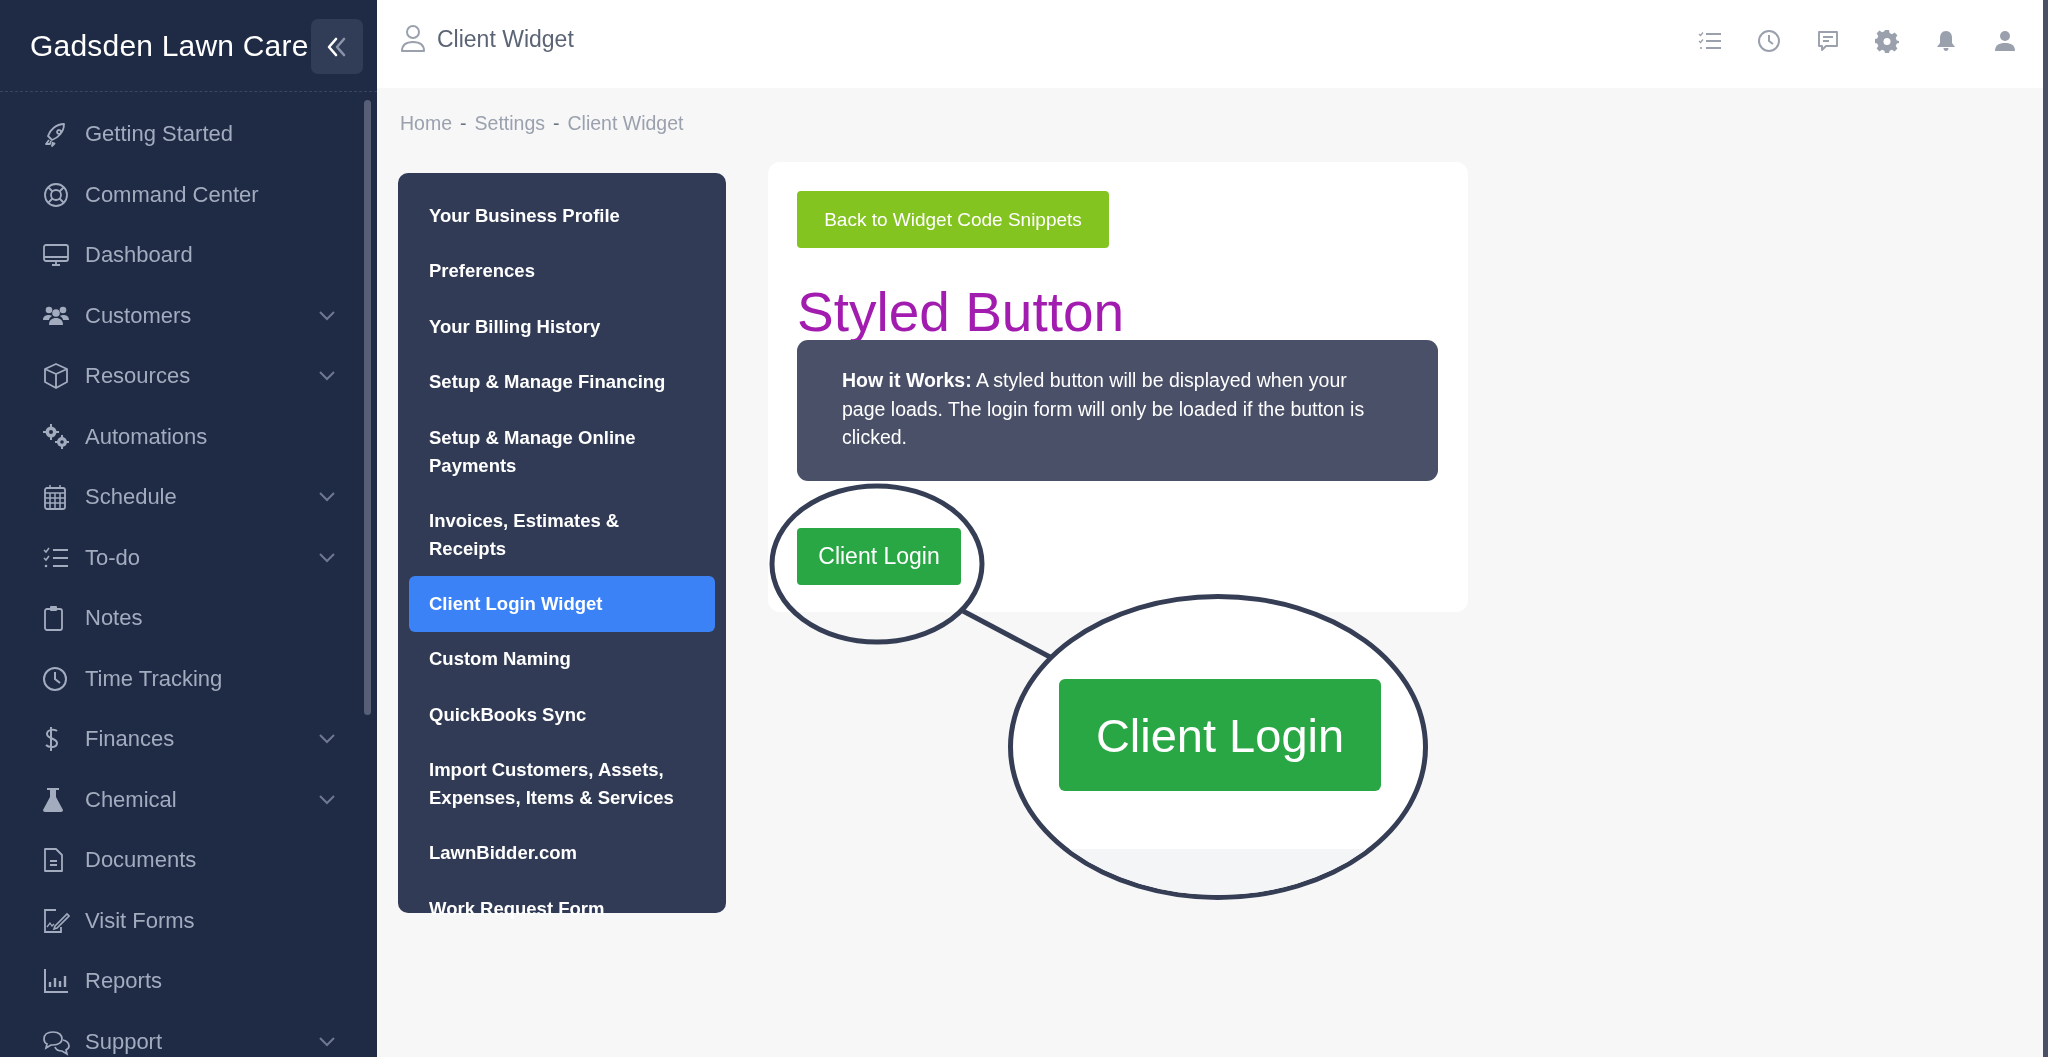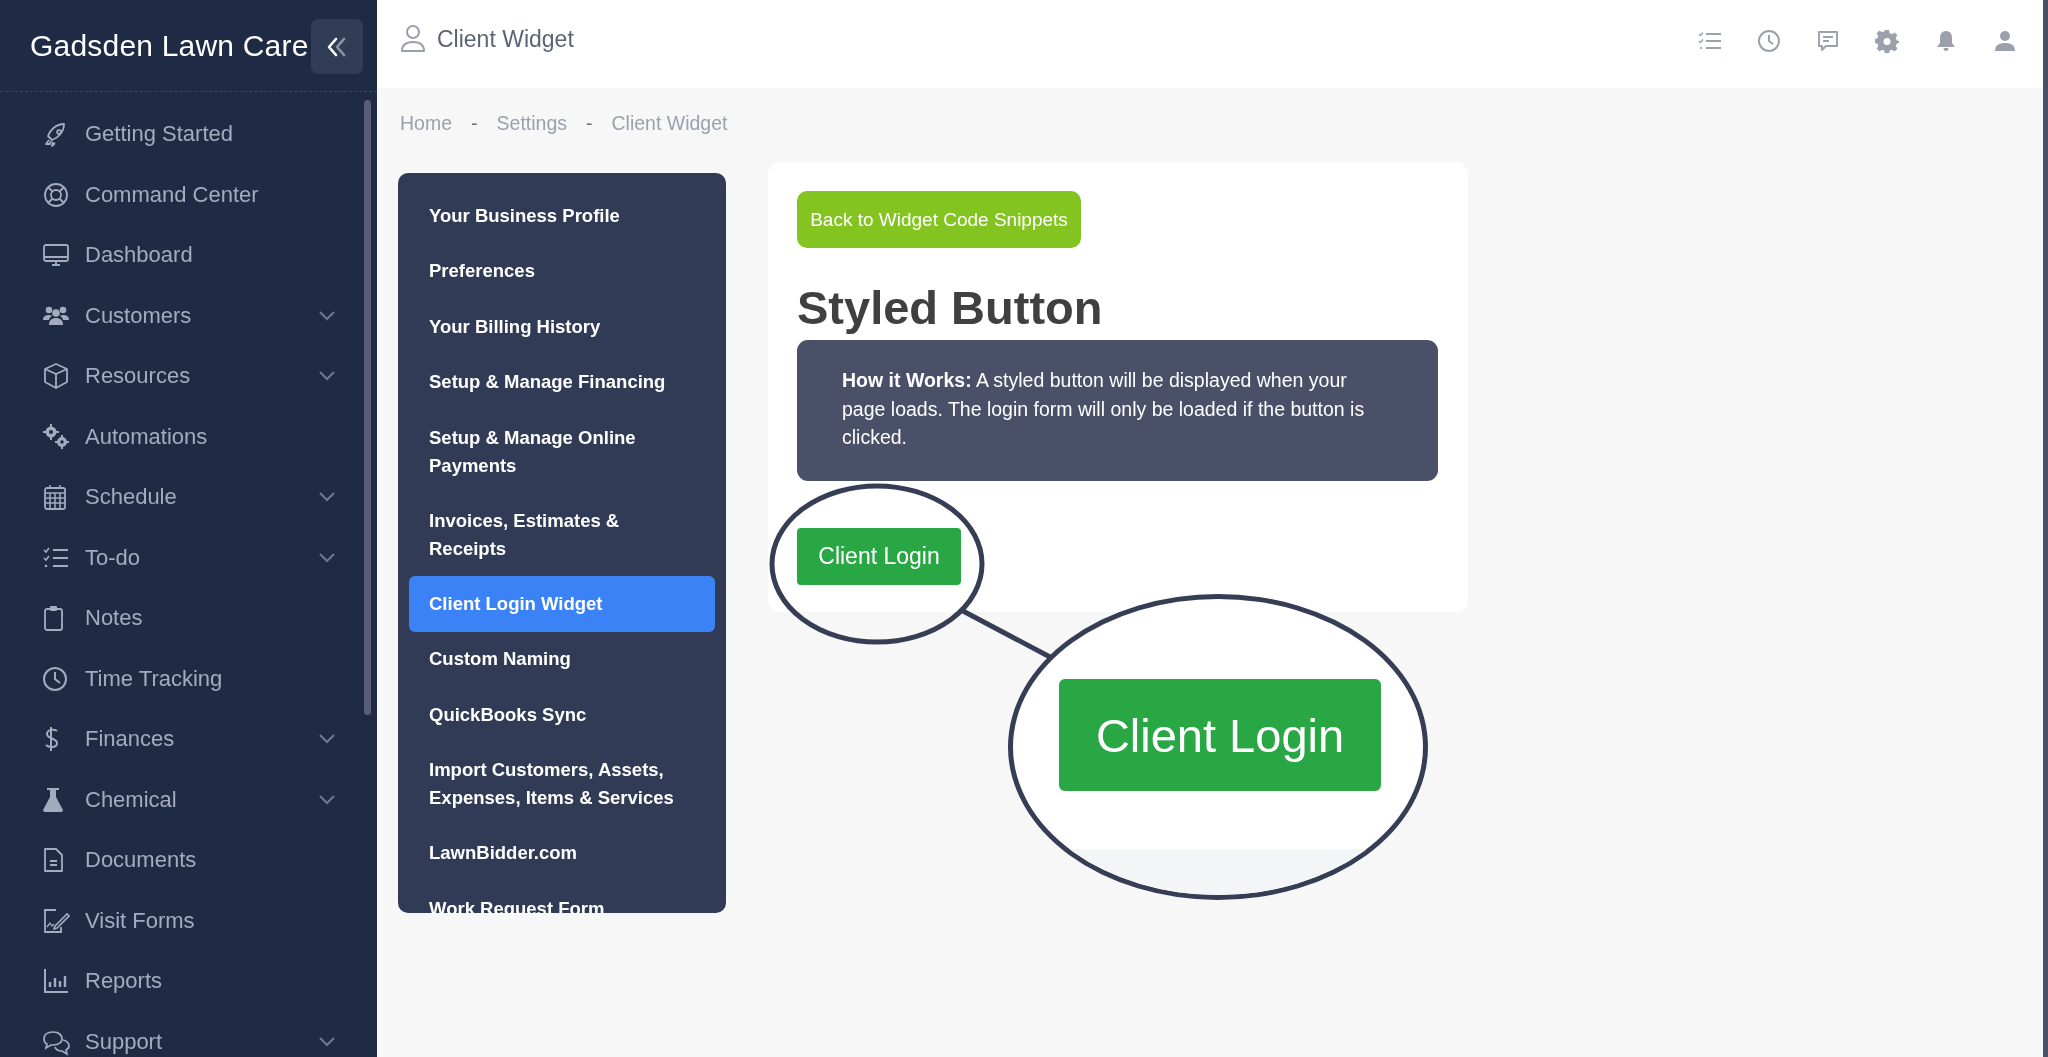--- a/index.html
+++ b/index.html
@@ -24,33 +24,33 @@
   .topbar { position: absolute; left: 377px; top: 0; right: 0; height: 88px; background: #ffffff; }
   .page-title-wrap { position: absolute; left: 22px; top: 24px; display: flex; align-items: center; }
   .page-title-wrap svg { width: 28px; height: 30px; }
   .page-title { margin-left: 10px; font-size: 23px; color: #5b6474; }
   .top-icons { position: absolute; right: 0; top: 28px; display: flex; }
   .top-icon { width: 26px; height: 26px; margin-left: 33px; cursor: pointer; display: flex; align-items: center; justify-content: center; }
   .top-icon svg { width: 24px; height: 24px; }
   .right-edge { position: absolute; right: 0; top: 0; width: 5px; height: 1057px; background: #4a5166; }
 
   
-  .breadcrumb { position: absolute; left: 400px; top: 112px; font-size: 19.5px; color: #9aa1ad; display: flex; gap: 19px; }
+  .breadcrumb { position: absolute; left: 400px; top: 112px; font-size: 19.5px; color: #9aa1ad; display: flex; gap: 8px; }
   .breadcrumb span.sep { color: #6b7280; }
 
   
   .settings-menu { position: absolute; left: 398px; top: 173px; width: 328px; height: 740px; background: #313b55; border-radius: 10px; padding-top: 15px; }
   .settings-item { margin: 0 11px; padding: 0 20px; min-height: 55.5px; display: flex; align-items: center; color: #ffffff; font-size: 18.5px; font-weight: 700; line-height: 28px; cursor: pointer; border-radius: 6px; }
   .settings-item.two-line { min-height: 83px; }
   .settings-item.active { background: #3b82f6; }
 
   
   .card { position: absolute; left: 768px; top: 162px; width: 700px; height: 450px; background: #ffffff; border-radius: 12px; }
-  .back-btn { position: absolute; left: 29px; top: 29px; width: 284px; height: 57px; background: #84c421; color: #ffffff; font-size: 19px; border: none; border-radius: 10px; display: flex; align-items: center; justify-content: center; cursor: pointer; }
-  .card-title { position: absolute; left: 29px; top: 118px; font-size: 47px; color: #404040; font-weight: 700; }
+  .back-btn { position: absolute; left: 29px; top: 29px; width: 312px; height: 57px; background: #84c421; color: #ffffff; font-size: 19px; border: none; border-radius: 4px; display: flex; align-items: center; justify-content: center; cursor: pointer; }
+  .card-title { position: absolute; left: 29px; top: 118px; font-size: 55px; color: #a21caf; font-weight: 400; }
   .info-box { position: absolute; left: 29px; top: 178px; width: 641px; height: 141px; background: #4a5068; border-radius: 11px; padding: 26px 50px 0 45px; color: #ffffff; font-size: 19.5px; line-height: 28.5px; }
   .info-box b { font-weight: 700; }
   .login-btn { position: absolute; left: 29px; top: 366px; width: 164px; height: 57px; background: #29a745; color: #ffffff; font-size: 23px; border: none; border-radius: 4px; display: flex; align-items: center; justify-content: center; cursor: pointer; }
 
   
   .callout { position: absolute; left: 0; top: 0; width: 2048px; height: 1057px; pointer-events: none; }
   .zoom-bubble { position: absolute; left: 1008px; top: 594px; width: 420px; height: 306px; border-radius: 50%; background: #ffffff; border: 5px solid #353e55; overflow: hidden; }
   .zoom-bubble .bubble-floor { position: absolute; left: 0; top: 250px; width: 100%; height: 60px; background: #f4f5f6; }
   .zoom-login-btn { position: absolute; left: 46px; top: 80px; width: 322px; height: 112px; background: #29a745; color: #ffffff; font-size: 47px; border-radius: 6px; display: flex; align-items: center; justify-content: center; }
 </style>

